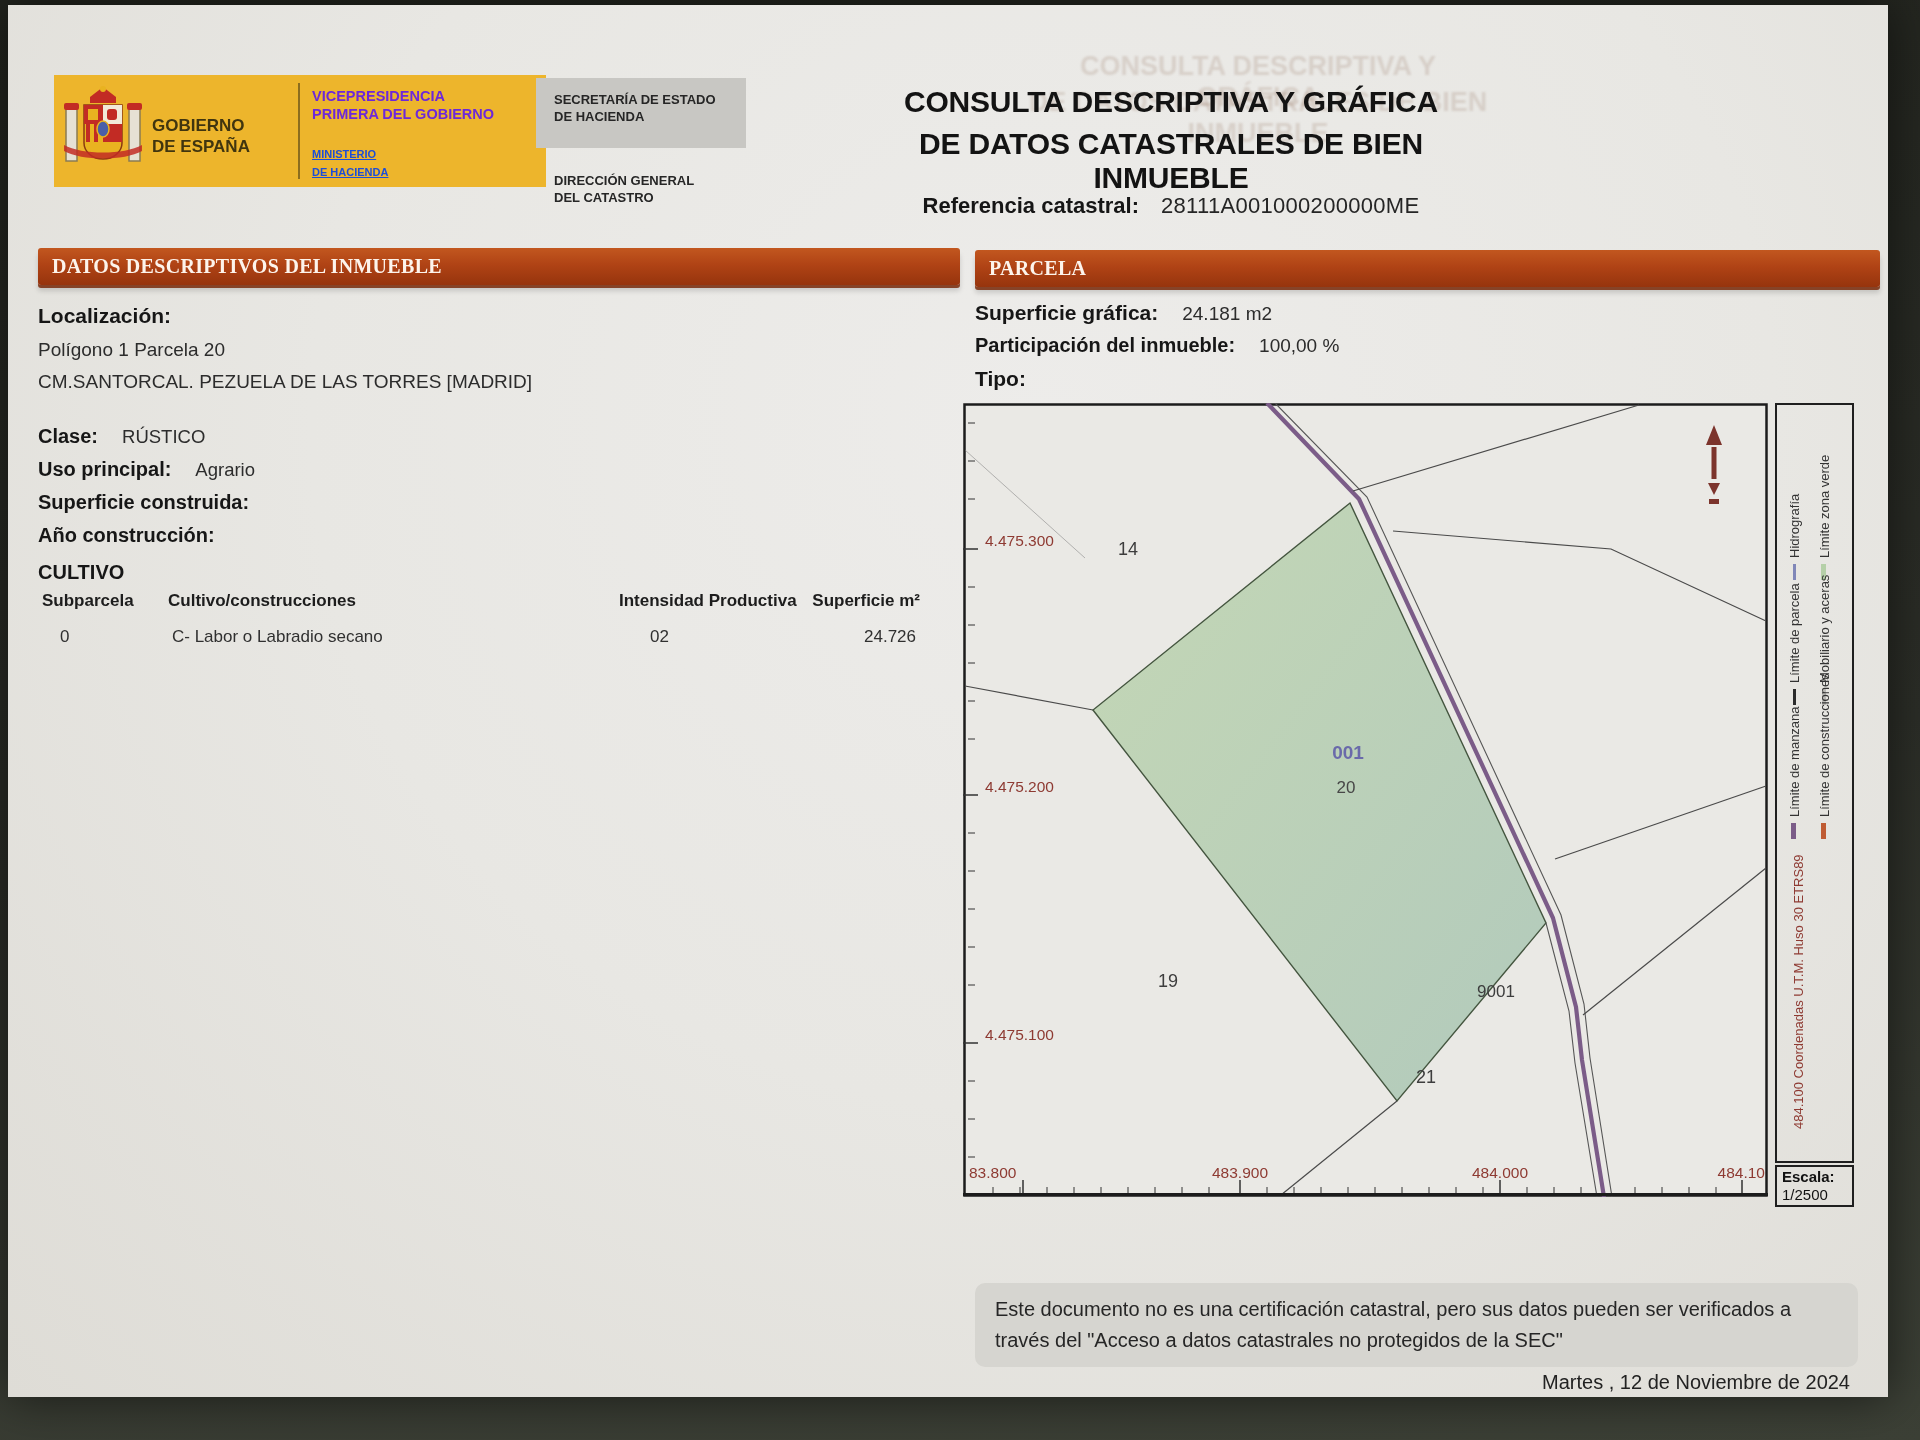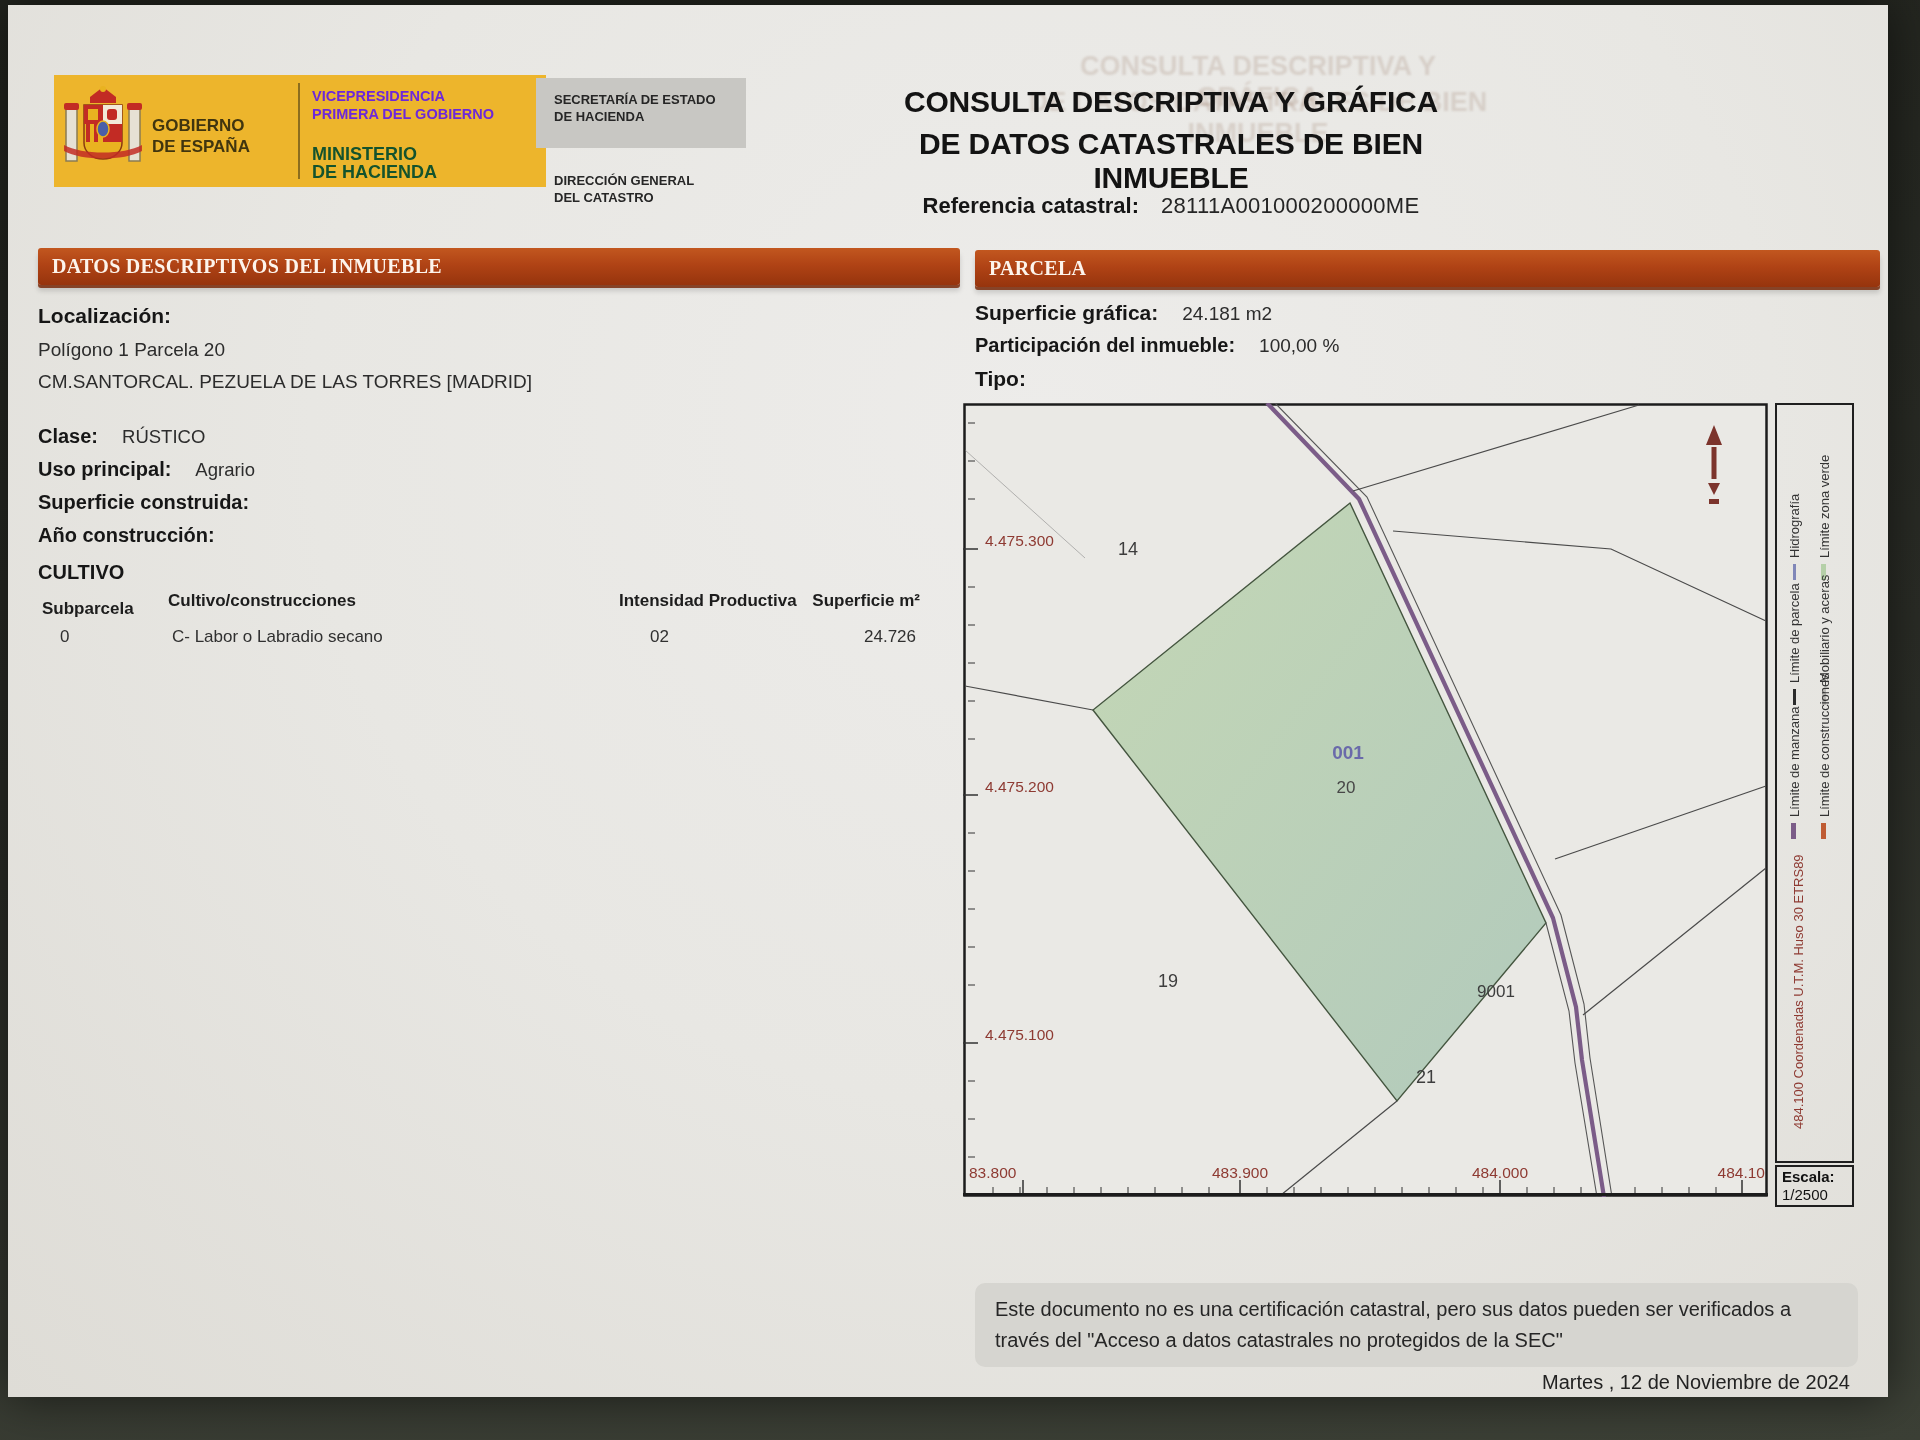--- a/index.html
+++ b/index.html
@@ -8,21 +8,21 @@
   #paper{position:absolute;left:8px;top:5px;width:1880px;height:1392px;
     background:radial-gradient(ellipse at 55% 30%,#edecea 0%,#e8e7e3 50%,#dedcd6 100%);
     box-shadow:0 0 45px rgba(0,0,0,.55);}
   .abs{position:absolute;}
   .pre{white-space:pre-line;}
   
   .logo-yellow{left:46px;top:70px;width:492px;height:112px;background:#edb52c;}
   .gob-text{left:98px;top:40px;font-size:17px;font-weight:700;color:#40350f;line-height:21px;}
   .logo-div{left:244px;top:8px;width:2px;height:96px;background:rgba(60,50,20,.55);}
   .vice{left:258px;top:12px;font-size:14.5px;color:#6d28d9;line-height:18px;font-weight:600;}
-  .mini{left:258px;top:70px;font-size:18px;color:#14532d;line-height:18px;font-weight:600;}
+  .mini{left:258px;top:70px;font-size:11px;color:#1d4ed8;line-height:18px;font-weight:600;text-decoration:underline;}
   .sec-box{left:528px;top:73px;width:210px;height:70px;background:#c8c7c3;padding:13px 0 0 18px;
     box-sizing:border-box;font-size:13px;color:#262626;line-height:17px;font-weight:600;}
   .dir-box{left:528px;top:167px;width:210px;height:44px;padding:0 0 0 18px;box-sizing:border-box;
     font-size:13px;color:#262626;line-height:17px;font-weight:600;}
   .ghost{color:rgba(125,82,60,.17);filter:blur(1.3px);font-weight:700;font-size:27px;text-align:center;}
   .title-line{left:858px;width:610px;text-align:center;font-weight:700;font-size:30px;color:#131313;letter-spacing:-.2px;}
   .ref-row{left:858px;top:188px;width:610px;display:flex;justify-content:center;gap:22px;align-items:baseline;}
   .ref-label{font-size:22px;font-weight:700;color:#161616;}
   .ref-value{font-size:22px;color:#252525;letter-spacing:.3px;}
   
@@ -115,21 +115,21 @@
   </div>
   <div class="abs row" style="left:30px;top:453px">
     <span class="lbl">Uso principal:</span>
     <span class="val">Agrario</span>
   </div>
   <div class="abs lbl" style="left:30px;top:486px">Superficie construida:</div>
   <div class="abs lbl" style="left:30px;top:519px">Año construcción:</div>
   <div class="abs lbl" style="left:30px;top:556px;font-size:20px">CULTIVO</div>
 
   <div class="abs" style="left:30px;top:586px;width:890px;height:80px">
-    <span class="tbl-h" style="left:4px;top:8px">Subparcela</span>
+    <span class="tbl-h" style="left:4px;top:0">Subparcela</span>
     <span class="tbl-h" style="left:130px;top:0">Cultivo/construcciones</span>
     <span class="tbl-h" style="left:581px;top:0">Intensidad Productiva</span>
     <span class="tbl-h" style="right:8px;top:0">Superficie m²</span>
     <div>
       <span class="tbl-c" style="left:22px;top:36px">0</span>
       <span class="tbl-c" style="left:134px;top:36px">C- Labor o Labradio secano</span>
       <span class="tbl-c" style="left:612px;top:36px">02</span>
       <span class="tbl-c" style="right:12px;top:36px">24.726</span>
     </div>
   </div>

